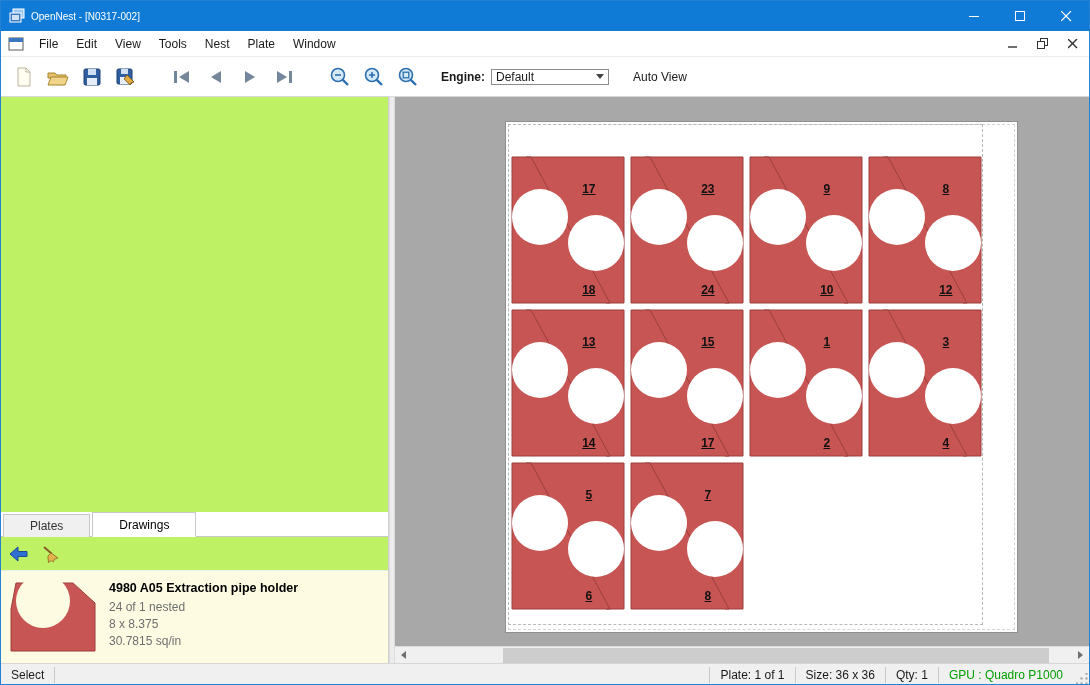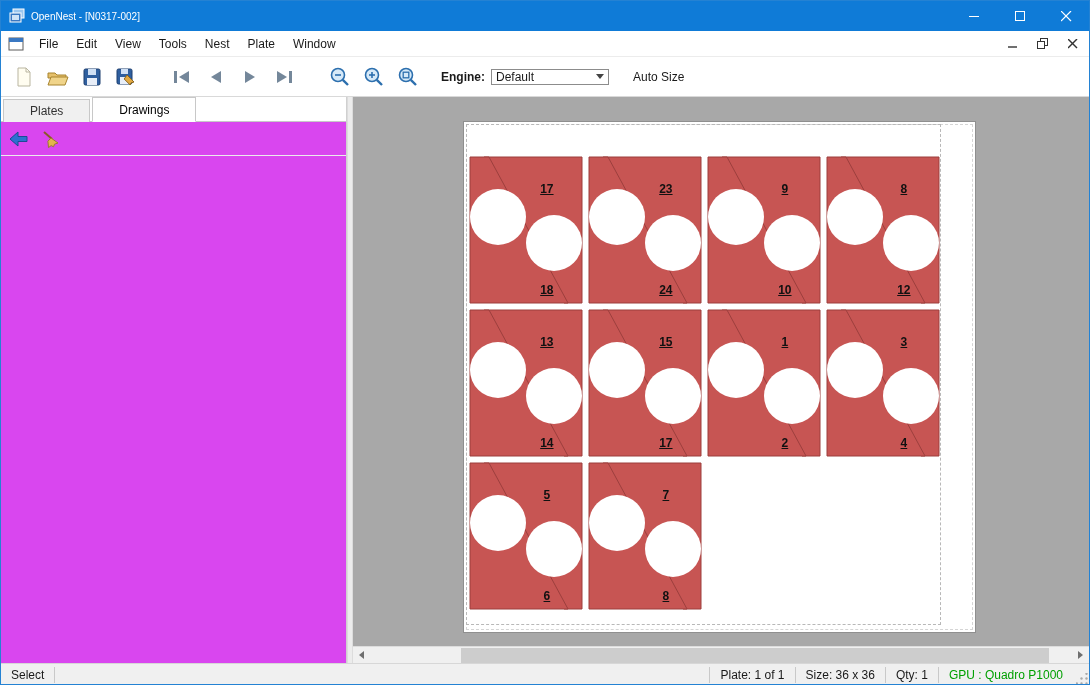--- a/index.html
+++ b/index.html
@@ -34,21 +34,21 @@
   .engine-label { font-weight:bold; margin:0 6px 0 16px; }
   .engine-combo { width:118px; height:16px; border:1px solid #8c8c8c; background:#fff; display:flex; align-items:center; padding:0 4px; }
   .engine-combo .val { flex:1 1 auto; }
   .combo-caret { width:0; height:0; border-left:4px solid transparent; border-right:4px solid transparent; border-top:5px solid #444; margin-left:4px; }
   .autonest { margin-left:16px; padding:5px 8px; border-radius:2px; }
 
   
   .content { display:flex; height:566px; }
 
   
-  .sidebar { width:346px; background:#d946ef; display:flex; flex-direction:column; border-right:1px solid #d0d0d0; }
+  .sidebar { width:388px; background:#bef264; display:flex; flex-direction:column; border-right:1px solid #d0d0d0;justify-content:flex-end; }
   .tabstrip { height:25px; display:flex; align-items:flex-end; background:#fff; border-bottom:1px solid #c8c8c8; padding-left:2px; }
   .tab { padding:4px 26px 4px 26px; border:1px solid #c8c8c8; border-bottom:none; background:#f0f0f0; margin-right:2px; position:relative; top:1px; color:#333; }
   .tab.active { background:#fff; border-bottom:1px solid #fff; padding-top:5px; color:#000; }
   .side-toolbar { height:34px; display:flex; align-items:center; border-bottom:1px solid #ececec; padding-left:4px; }
   .side-tb-btn { width:28px; height:26px; display:flex; align-items:center; justify-content:center; border:1px solid transparent; border-radius:2px; margin-right:4px; }
   .drawing-item { background:var(--c-highlight); display:flex; padding:8px 6px; min-height:88px; }
   .thumb { width:92px; height:76px; flex:0 0 auto; margin-right:10px; }
   .drawing-meta { padding-top:2px; }
   .drawing-title { font-weight:bold; font-size:12.5px; margin-bottom:4px; color:#000; }
   .drawing-sub { color:#6e6e6e; line-height:17px; }
@@ -224,41 +224,53 @@
       <rect x="6.2" y="6.2" width="5.6" height="5.6" fill="none" stroke="#2c6fae" stroke-width="1.3"></rect>
       <line x1="13.8" y1="13.8" x2="19" y2="19" stroke="#2c6fae" stroke-width="2.4"></line>
     </svg>
   </div>
 
   <span class="engine-label">Engine:</span>
   <div class="engine-combo">
     <span class="val">Default</span>
     <span class="combo-caret"></span>
   </div>
-  <span class="autonest">Auto Size</span>
+  <span class="autonest">Auto View</span>
 </div>
 
 <div class="content">
 
   <div class="sidebar">
     <div class="tabstrip">
       <span class="tab">Plates</span>
       <span class="tab active">Drawings</span>
     </div>
     <div class="side-toolbar">
       <div class="side-tb-btn">
         <svg width="20" height="16">
           <path d="M9,1 L1,8 L9,15 V10.5 H18 V5.5 H9 z" fill="#2e6fd0" stroke="#1c4a95"></path>
         </svg>
       </div>
       <div class="side-tb-btn">
         <svg width="20" height="18">
           <line x1="3" y1="2" x2="11" y2="9" stroke="#8a5a28" stroke-width="2"></line>
           <path d="M10,8 l7,5 -3.5,1.2 -1,2.6 -2.4,-1.2 -2.6,2 -0.6,-6.4 z" fill="#e3b34c" stroke="#9a7a2e"></path>
         </svg>
+      </div>
+    </div>
+    <div class="drawing-item">
+      <svg class="thumb" viewBox="0 0 92 76">
+        <path d="M4,72 L88,72 L88,24 L66,4 L9,4 L4,30 z" fill="var(--c-part)" stroke="var(--c-part-stroke)"></path>
+        <circle cx="36" cy="22" r="27" fill="var(--c-highlight)"></circle>
+      </svg>
+      <div class="drawing-meta">
+        <div class="drawing-title">4980 A05 Extraction pipe holder</div>
+        <div class="drawing-sub">24 of 1 nested</div>
+        <div class="drawing-sub">8 x 8.375</div>
+        <div class="drawing-sub">30.7815 sq/in</div>
       </div>
     </div>
   </div>
 
   <div class="splitter"></div>
 
   <div class="canvas">
     <div class="plate">
       <div class="plate-dash2"></div>
       <div class="plate-dash"></div>

